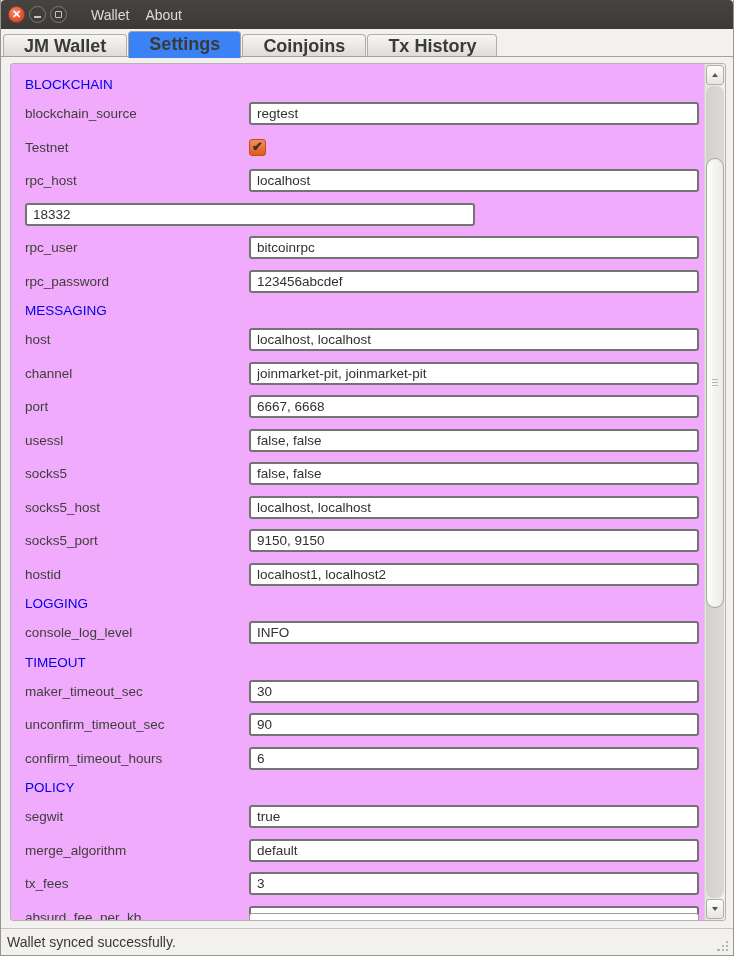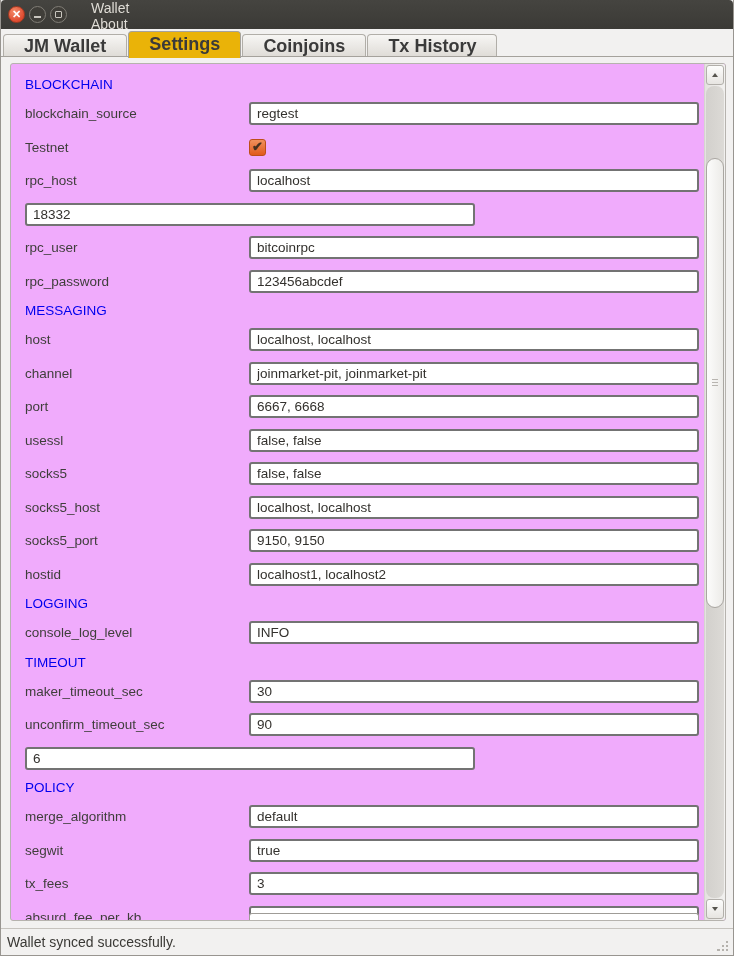--- a/index.html
+++ b/index.html
@@ -14,30 +14,30 @@
               border-radius:4px 4px 0 0; display:flex; align-items:center; padding:0 7px;
               color:#dfdcd5; }
   .wbtn { width:17px; height:17px; border-radius:50%; margin-right:4px; display:flex;
           align-items:center; justify-content:center; cursor:default; flex:0 0 auto; }
   .wbtn.close { background:radial-gradient(circle at 35% 30%, #f58b69, #df4b30 70%);
                 border:1px solid #a83a22; color:#fff; font-size:11px; font-weight:bold; line-height:1; }
   .wbtn.minmax { background:#403e39; border:1px solid #807d76; color:#c9c6bf; font-size:11px; line-height:1; }
   .max-glyph { width:7px; height:7px; border:1px solid #c9c6bf; border-radius:1px; display:block; }
   .min-glyph { width:7px; height:2px; background:#c9c6bf; display:block; margin-top:5px; }
   .menu-item { font-size:14px; padding:0 8px; height:100%; display:flex; align-items:center; }
-  .menus { display:flex; margin-left:12px; height:100%;flex-direction:column; }
+  .menus { display:flex; margin-left:12px; height:100%; }
 
   
   .tabbar { height:28px; flex:0 0 28px; background:#f2f1f0; display:flex; align-items:flex-end;
             padding-left:2px; position:relative; }
   .tabbar::after { content:""; position:absolute; left:0; right:0; bottom:0; height:1px; background:#a5a29c; }
   .tab { font-size:18px; color:#3a3a3a; padding:0 20px; display:flex; align-items:center;
          height:23px; background:linear-gradient(#f7f6f4,#dedbd6); border:1px solid #b1aea8;
          border-bottom:none; border-radius:4px 4px 0 0; margin-right:1px; position:relative;font-weight:bold; }
-  .tab.active { height:27px; background:#eab308; border:1px solid #a5a29c; border-bottom:none;
+  .tab.active { height:27px; background:#3b82f6; border:1px solid #a5a29c; border-bottom:none;
                 z-index:2; margin-bottom:-1px; padding-bottom:1px; }
 
   
   .pane { flex:1 1 auto; background:#f2f1f0; padding:6px 7px 7px 9px; overflow:hidden; }
   .scrollarea { height:100%; border:1px solid #b6b3ae; border-radius:3px; background:#f0abfc;
                 display:flex; overflow:hidden; }
   .form { flex:1 1 auto; padding:8px 0 0 14px; position:relative; overflow:hidden; }
 
   .section-header { height:25px; display:flex; align-items:center; color:#0000ee;
                     font-size:13.5px; }
@@ -180,30 +180,31 @@
           <div class="section-header">TIMEOUT</div>
           <div class="field-row">
             <span class="field-label">maker_timeout_sec</span>
             <input type="text" class="field-input" value="30" style="">
           </div>
           <div class="field-row">
             <span class="field-label">unconfirm_timeout_sec</span>
             <input type="text" class="field-input" value="90" style="">
           </div>
           <div class="field-row">
+            <span class="field-label">confirm_timeout_hours</span>
             <input type="text" class="field-input" value="6" style="">
           </div>
           <div class="section-header">POLICY</div>
+          <div class="field-row">
+            <span class="field-label">segwit</span>
+            <input type="text" class="field-input" value="true" style="">
+          </div>
           <div class="field-row">
             <span class="field-label">merge_algorithm</span>
             <input type="text" class="field-input" value="default" style="">
-          </div>
-          <div class="field-row">
-            <span class="field-label">segwit</span>
-            <input type="text" class="field-input" value="true" style="">
           </div>
           <div class="field-row">
             <span class="field-label">tx_fees</span>
             <input type="text" class="field-input" value="3" style="">
           </div>
           <div class="field-row">
             <span class="field-label">absurd_fee_per_kb</span>
             <input type="text" class="field-input" value="150000" style="">
           </div>
           <div class="partial-field"></div>

